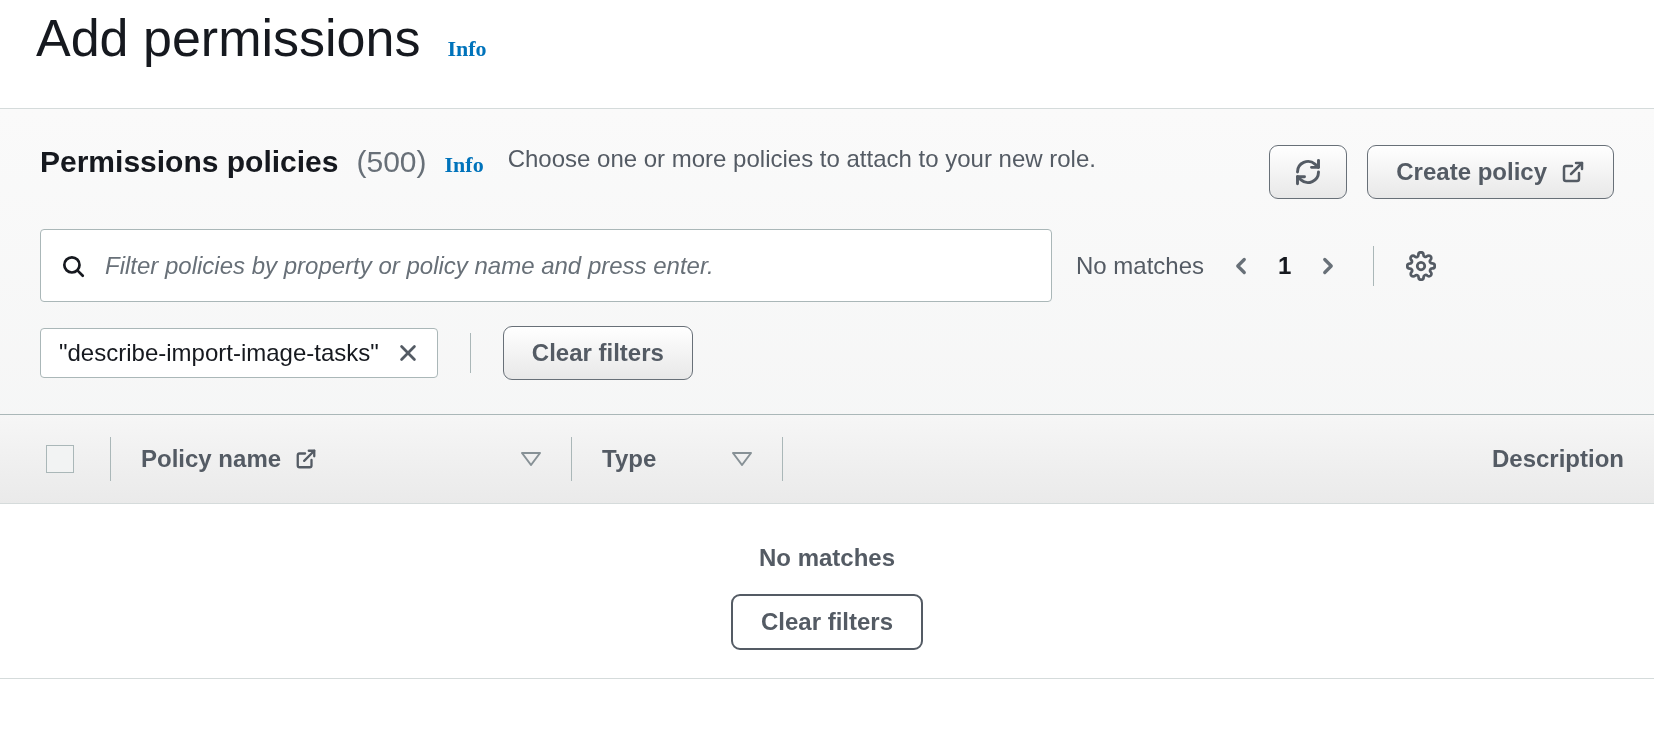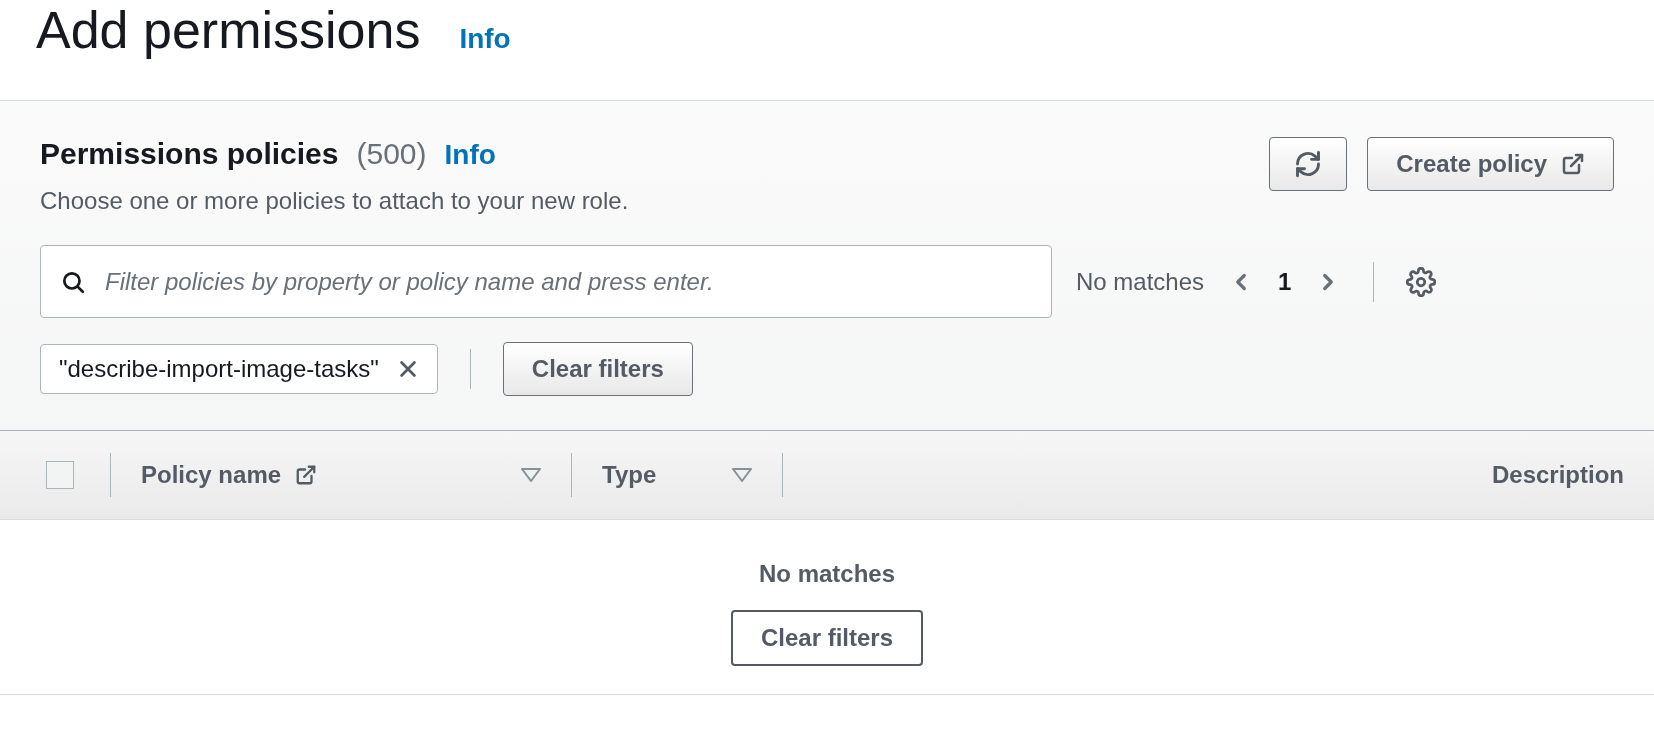--- a/index.html
+++ b/index.html
@@ -3,50 +3,51 @@
   <meta charset="utf-8">
   <style>
     * { box-sizing: border-box; margin: 0; padding: 0; }
     body {
       font-family: "Amazon Ember", "Helvetica Neue", Arial, sans-serif;
       background: #ffffff;
       color: #16191f;
       width: 1654px;
     }
     .page-header {
-      padding: 0 36px 40px 36px;
+      padding: 8px 36px 40px 36px;
       display: flex;
       align-items: baseline;
-      gap: 39px;
+      gap: 27px;
     }
     .page-title {
       font-size: 52px;
       font-weight: 400;
       color: #16191f;
     }
     .info-link {
-      font-size: 28px;
+      font-size: 22px;
       font-weight: 700;
       color: #0073bb;
       cursor: pointer;
+      font-family: Liberation Serif, serif;
     }
     .panel {
       border-top: 1px solid #d5dbdb;
       background: linear-gradient(to bottom, #fafafa, #f2f3f3);
     }
     .panel-header {
       padding: 36px 40px 20px 40px;
       display: flex;
       justify-content: space-between;
       align-items: flex-start;
     }
     .panel-header-left {
       display: flex;
-      flex-direction: column;
-      gap: 16px;
+      flex-direction: row;
+      gap: 24px;
     }
     .panel-title-row {
       display: flex;
       align-items: baseline;
       gap: 18px;
     }
     .panel-title {
       font-size: 30px;
       font-weight: 700;
       color: #16191f;
@@ -63,21 +64,21 @@
     .panel-actions {
       display: flex;
       gap: 20px;
     }
     .btn {
       display: inline-flex;
       align-items: center;
       gap: 14px;
       padding: 12px 28px;
       border: 1px solid #687078;
-      border-radius: 4px;
+      border-radius: 9px;
       background: linear-gradient(to bottom, #ffffff, #e8e8e8);
       font-size: 24px;
       font-weight: 700;
       color: #545b64;
       cursor: pointer;
     }
     .btn.icon-only {
       padding: 12px 24px;
     }
     .btn-outline {

